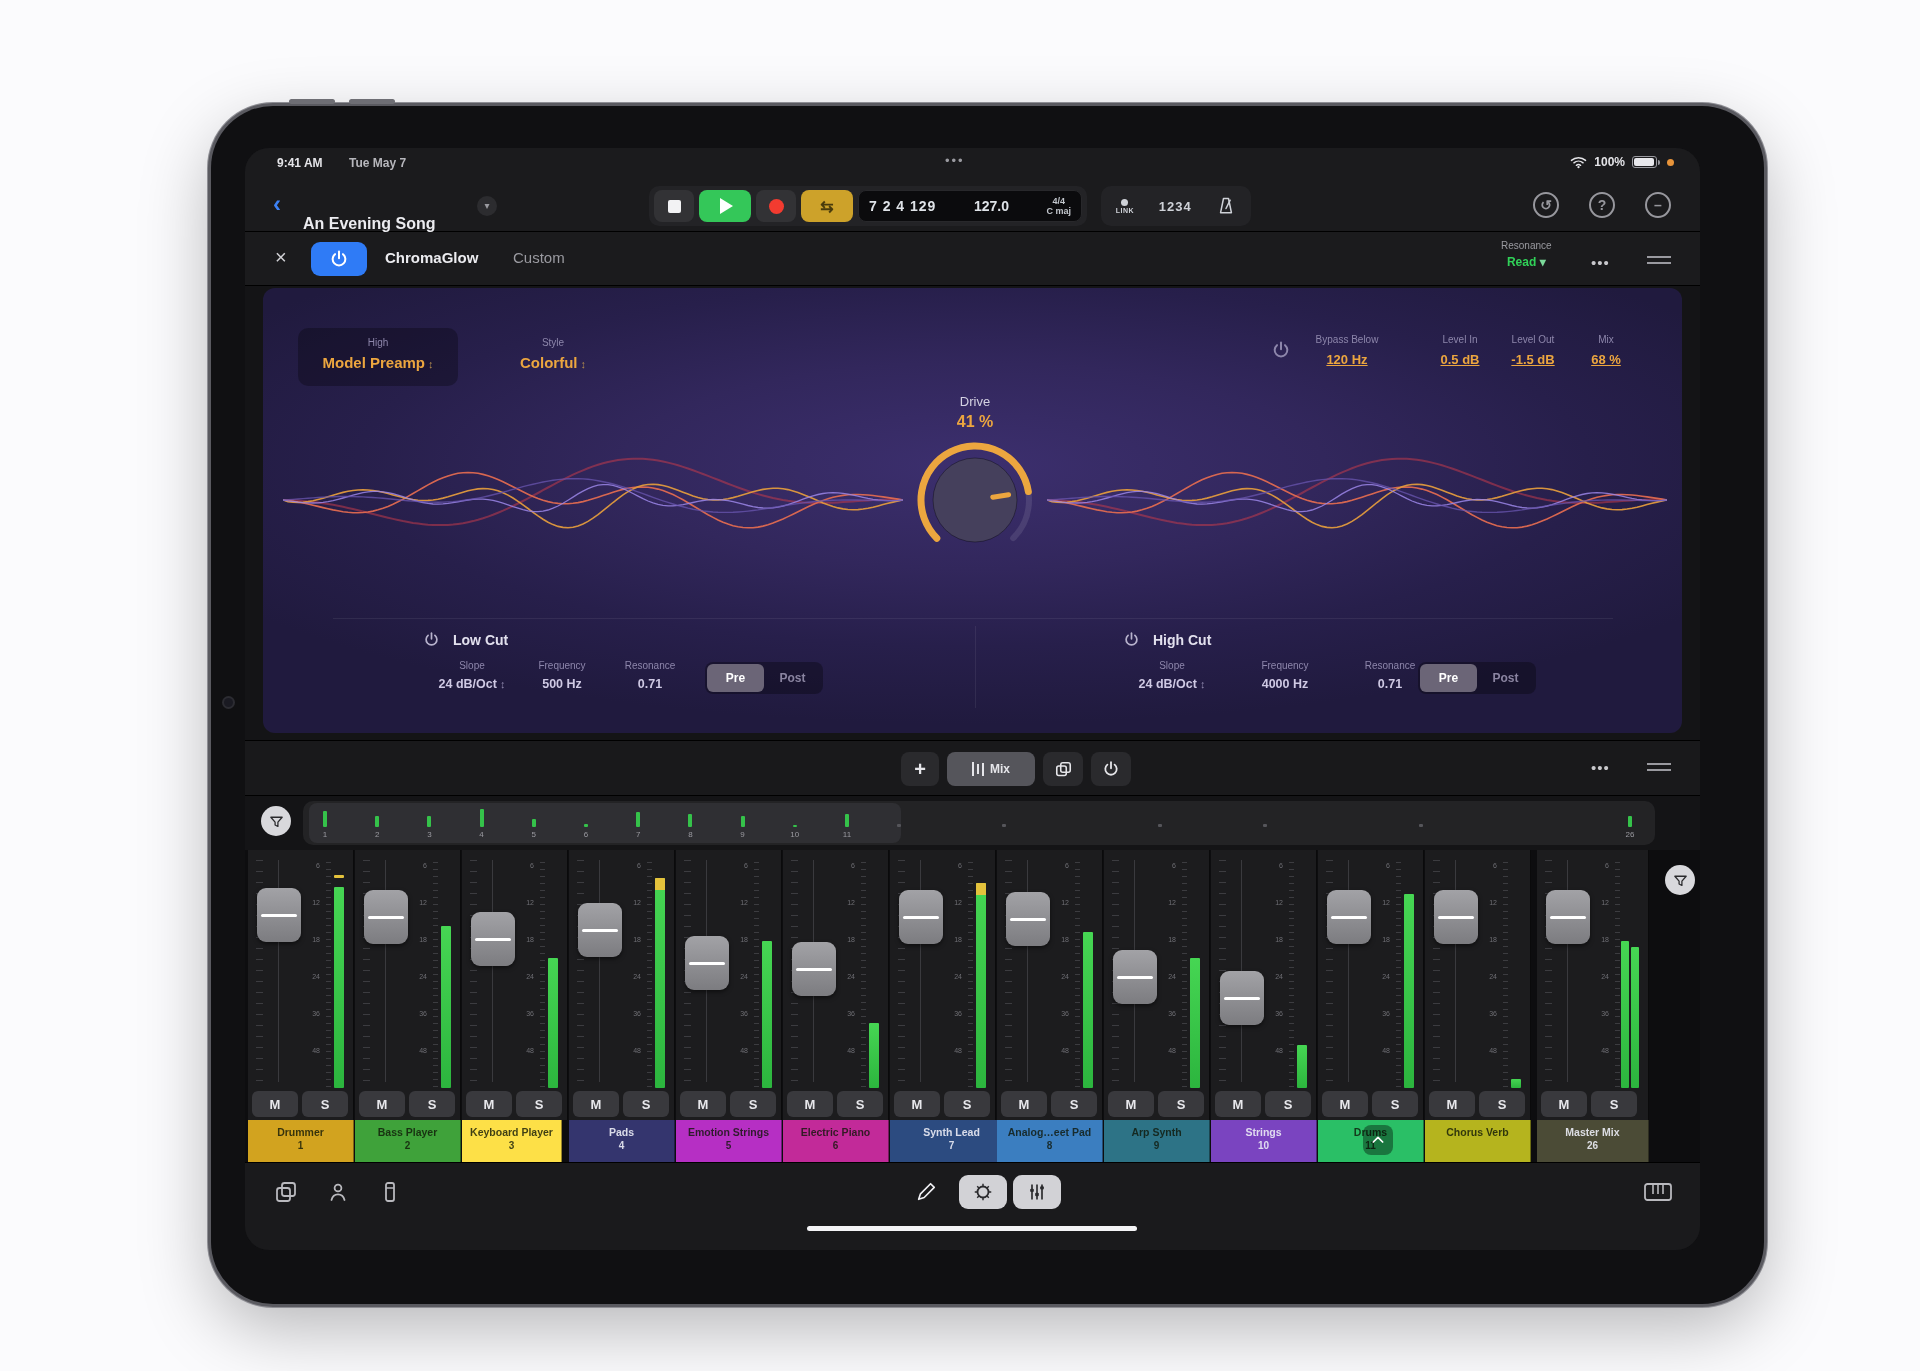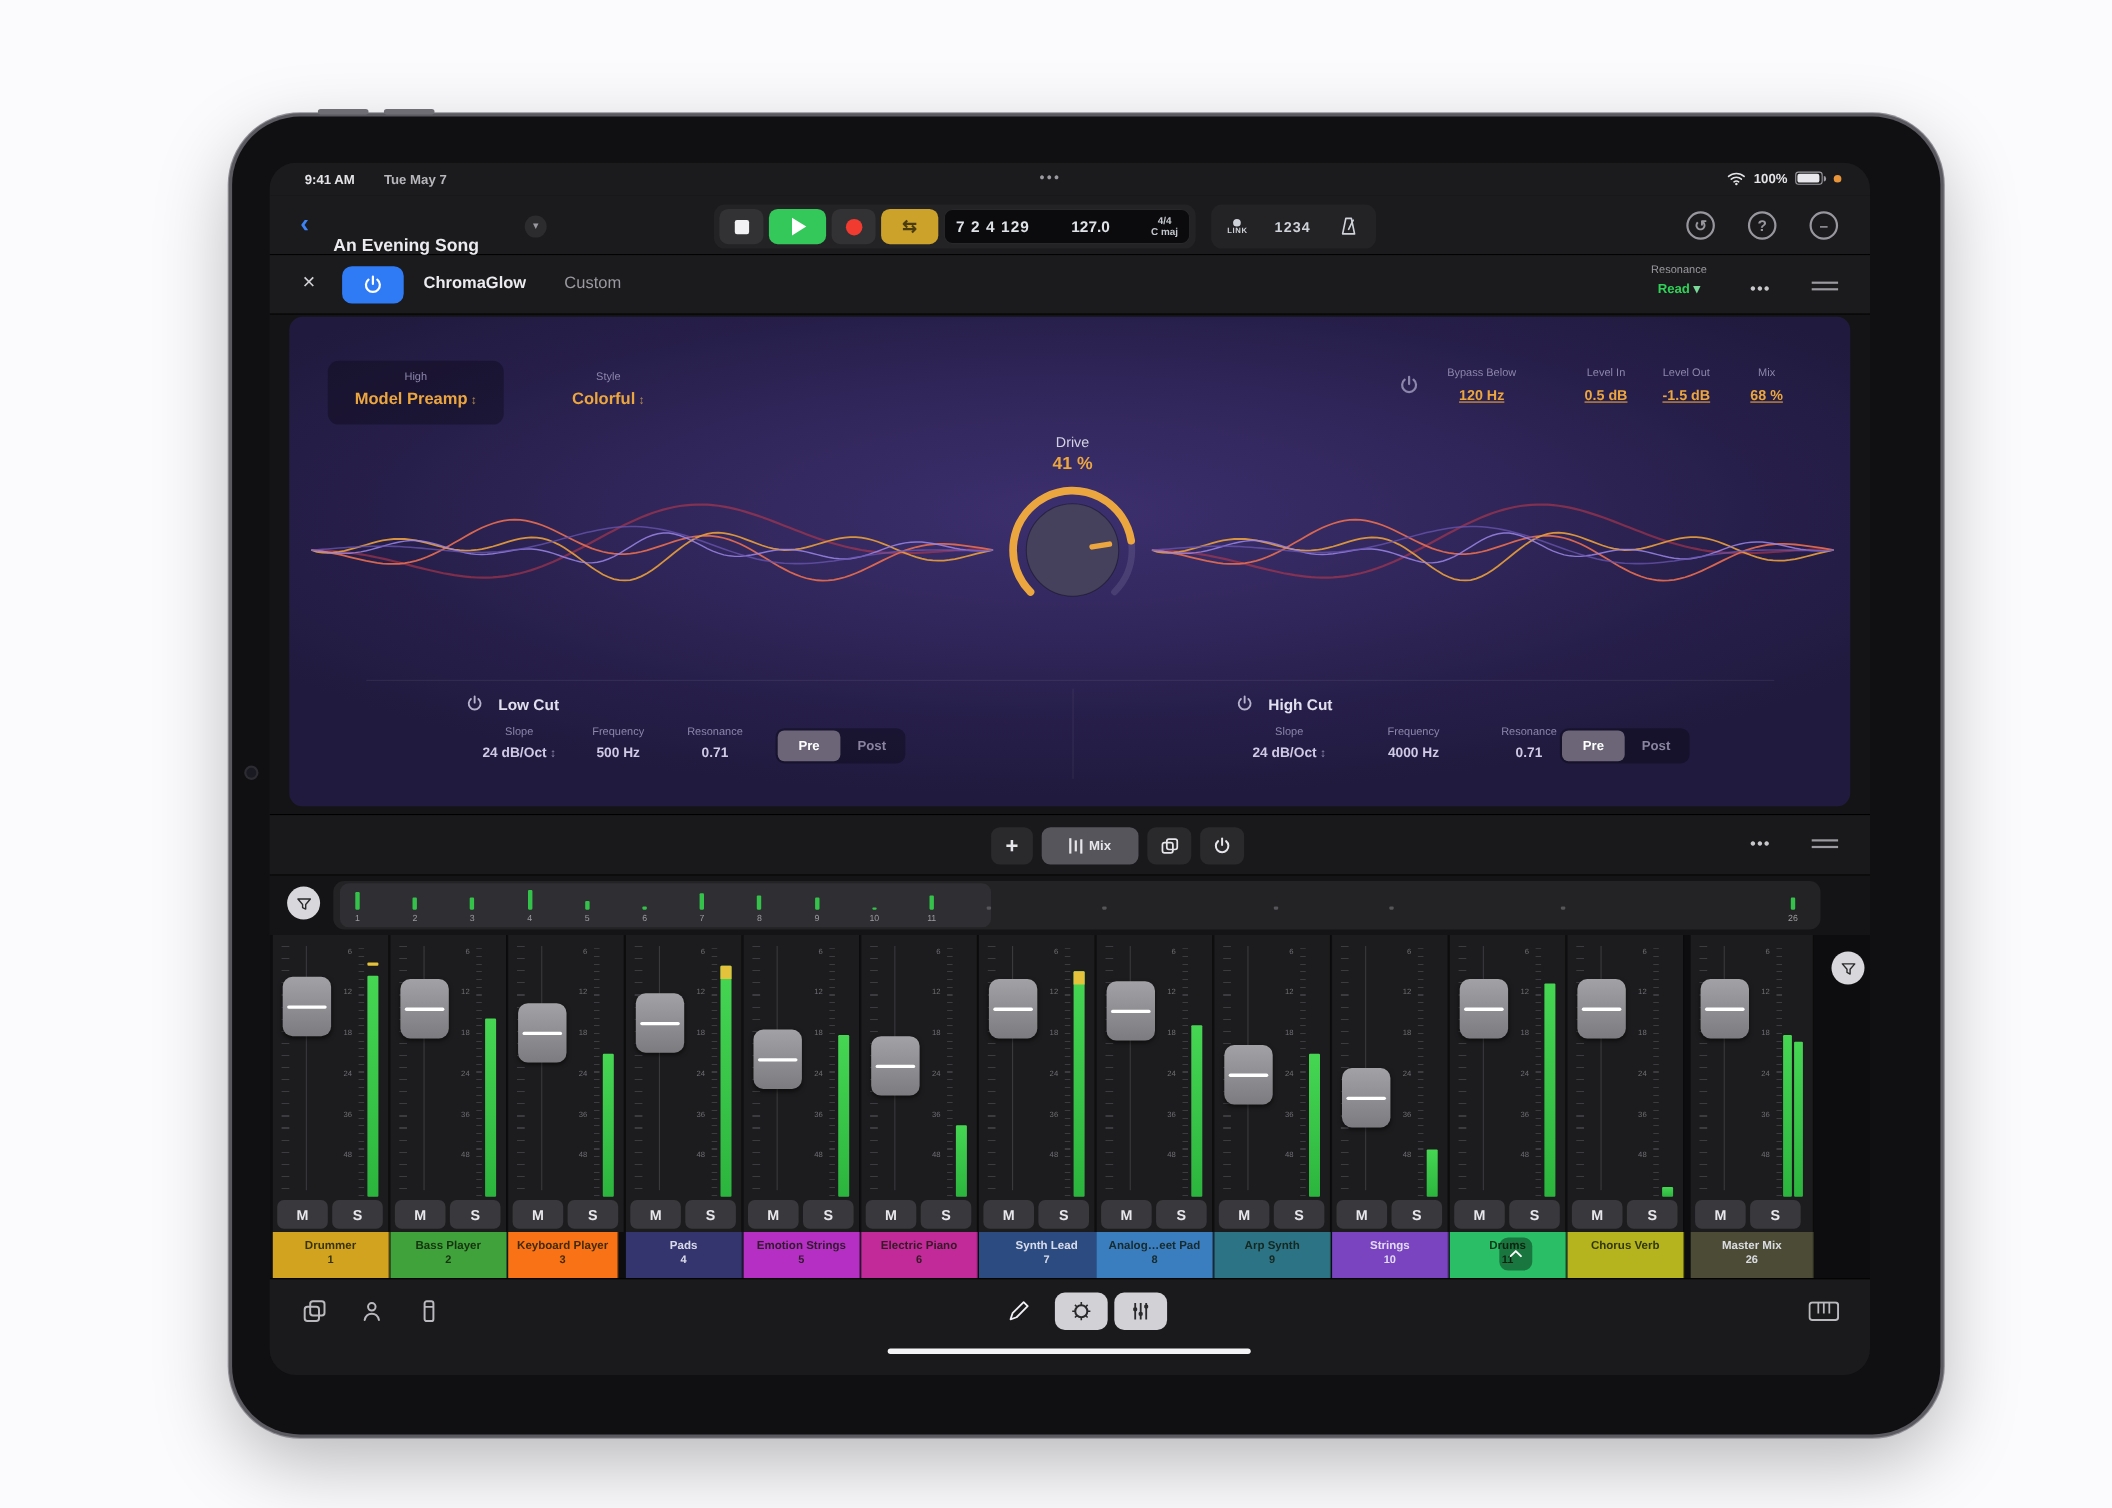--- a/index.html
+++ b/index.html
@@ -766,21 +766,21 @@
 
     <div class="bands" id="bands">
         <div class="band" style="left: 3px; width: 106px; background: rgb(210, 163, 31); color: rgba(15, 22, 8, 0.8);">
           <div class="nm">Drummer</div>
           <div class="no">1</div>
         </div>
         <div class="band" style="left: 110px; width: 106px; background: rgb(63, 162, 58); color: rgba(15, 22, 8, 0.8);">
           <div class="nm">Bass Player</div>
           <div class="no">2</div>
         </div>
-        <div class="band" style="left: 217px; width: 100px; background: #f97316; color: rgba(15, 22, 8, 0.8);">
+        <div class="band" style="left: 217px; width: 100px; background: #fde047; color: rgba(15, 22, 8, 0.8);">
           <div class="nm">Keyboard Player</div>
           <div class="no">3</div>
         </div>
         <div class="band" style="left: 324px; width: 106px; background: rgb(52, 53, 110); color: rgba(235, 236, 245, 0.9);">
           <div class="nm">Pads</div>
           <div class="no">4</div>
         </div>
         <div class="band" style="left: 431px; width: 106px; background: rgb(182, 47, 196); color: rgba(15, 22, 8, 0.8);">
           <div class="nm">Emotion Strings</div>
           <div class="no">5</div>

